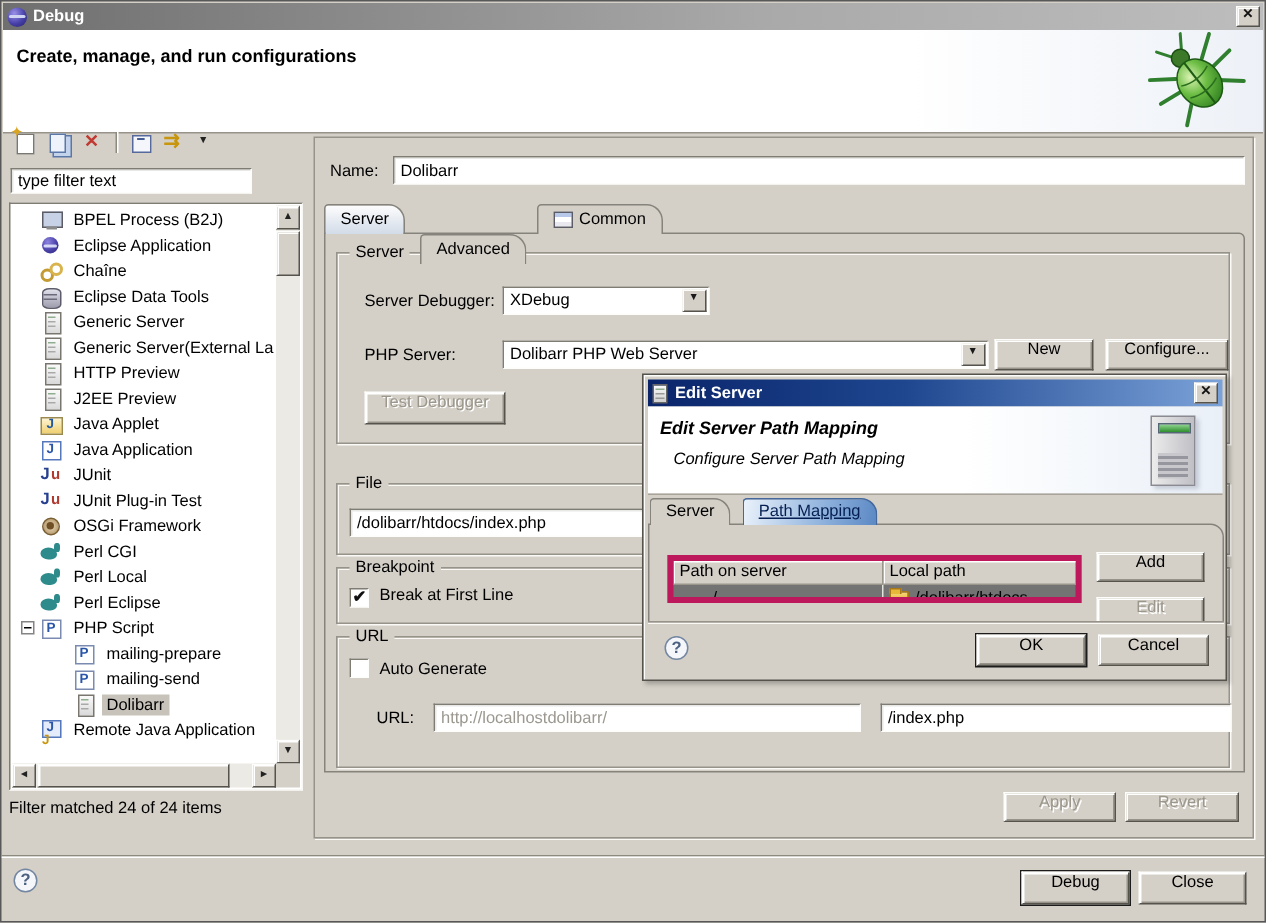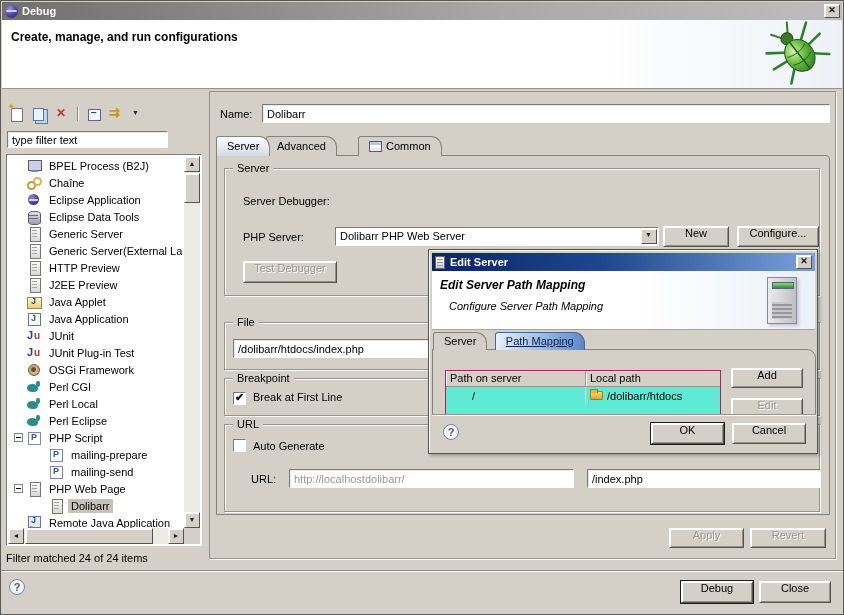--- a/index.html
+++ b/index.html
@@ -36,21 +36,21 @@
   #titlebar .ttl { color:#fff; font-weight:bold; margin-left:4px; }
   .eclipsico { width:13px; height:13px; border-radius:50%;
                background:radial-gradient(circle at 35% 30%, #9a92e8, #4740a8 55%, #262070); position:relative; }
   .eclipsico::after { content:""; position:absolute; left:1px; top:5px; width:11px; height:2px; background:#cfd4f2; border-radius:2px; }
   #header { position:absolute; left:1px; top:19px; width:840px; height:69px;
             background:linear-gradient(90deg,#fff 0%,#fff 72%,#edf1f7 100%); border-bottom:1px solid #97938a; }
   #header .htitle { position:absolute; left:9px; top:10px; font-size:12px; font-weight:bold; }
   #bug { position:absolute; right:8px; top:0px; }
 
   
-  #sidebar { position:absolute; left:5px; top:101px; width:196px; height:470px; }
+  #sidebar { position:absolute; left:5px; top:82px; width:196px; height:470px; }
   #toolbar { position:absolute; left:2px; top:2px; height:20px; display:flex; align-items:center; gap:7px; }
   .tbico { position:relative; width:16px; height:16px; display:inline-block; }
   .tbsep { width:2px; height:14px; border-left:1px solid #8c897f; border-right:1px solid #fff; }
   .tbico[data-name="new-config-icon"]::before { content:""; position:absolute; left:3px; top:2px; width:10px; height:12px;
       background:#fff; border:1px solid #7a7870; }
   .tbico[data-name="new-config-icon"]::after { content:"✦"; position:absolute; left:-1px; top:-5px; color:#d9a520; font-size:10px; }
   .tbico[data-name="duplicate-config-icon"]::before { content:""; position:absolute; left:2px; top:2px; width:9px; height:11px;
       background:#eef3fb; border:1px solid #5a77a8; box-shadow:3px 2px 0 #c3d3ec, 3px 2px 0 1px #5a77a8; }
   .tbico[data-name="delete-config-icon"]::after { content:"✕"; position:absolute; left:2px; top:0px; color:#c03a32; font-size:12px; font-weight:bold; }
   .tbico[data-name="collapse-all-icon"]::before { content:""; position:absolute; left:2px; top:3px; width:11px; height:10px;
@@ -175,21 +175,21 @@
   #dlg-sub { position:absolute; left:17px; top:29px; }
   .tower { position:absolute; right:18px; top:6px; width:30px; height:47px; background:linear-gradient(90deg,#ececec,#bfbfc5);
            border:1px solid #8a8a90; box-shadow:2px 2px 3px rgba(120,130,150,.35); }
   .tower::before { content:""; position:absolute; left:4px; top:4px; width:20px; height:5px; background:linear-gradient(#8fd48f,#2f8f2f); border:1px solid #567; }
   .tower::after { content:""; position:absolute; left:4px; bottom:4px; width:20px; height:17px;
       background:repeating-linear-gradient(#c8c8cc 0 2px, #96969e 2px 4px); }
   #dlgtabs .tab { top:82px; height:18px; line-height:17px; font-size:11px; }
   #dlgtabs .tab.active { background:linear-gradient(100deg,#eaf2fb,#8fb2dd 60%,#5b88c4); border-color:#44679c;
                          text-decoration:underline; color:#061f52; }
   #dlg-pane { position:absolute; left:3px; top:99px; width:384px; height:80px; border:1px solid #85837c; border-radius:0 9px 0 0; }
-  #map-table { position:absolute; left:16px; top:120px; width:276px; height:46px; background:#5eead4; border:1px solid #be185d; overflow:hidden; }
+  #map-table { position:absolute; left:16px; top:120px; width:276px; height:32px; background:#737373; border:4px solid #be185d; overflow:hidden; }
   .mth { position:absolute; top:0; height:16px; background:#d4d0c8; border-right:1px solid #9a968c; border-bottom:1px solid #9a968c;
          box-shadow:inset 1px 1px 0 #fff; padding:1px 4px; }
   .mtc { position:absolute; top:16px; height:17px; padding:2px 4px; display:flex; align-items:center; gap:4px; border-right:1px solid #e4e2dc; }
   .foldico { width:13px; height:9px; background:linear-gradient(#f8d878,#e0a828); border:1px solid #a87818; border-radius:1px; position:relative; flex:none; }
   .foldico::before { content:""; position:absolute; left:-1px; top:-3px; width:6px; height:3px; background:#e8b838; border:1px solid #a87818; border-bottom:none; }
   #btn-add { left:302px; top:118px; width:72px; height:20px; }
   #btn-edit { left:302px; top:148px; width:72px; height:22px; color:#9b978c; text-shadow:1px 1px 0 #fff; z-index:1; }
   #dlg-bottom { position:absolute; left:3px; top:164px; width:384px; height:38px; background:#d4d0c8;
                 border-top:1px solid #97938a; box-shadow:inset 0 1px 0 #fbfaf7; z-index:2; }
   #dlg-help { left:11px; top:9px; }
@@ -247,27 +247,27 @@
     <input id="filterbox" class="fld" data-name="filter-input" value="type filter text" style="">
     <div id="treebox" data-name="configurations-tree">
       <div id="tree-rows" data-name="tree-rows">
           <div class="trow" data-name="tree-item">
             <span class="pad1" data-name="tree-indent"></span>
             <span class="tico" data-name="process-icon"></span>
             <span class="tlabel" data-name="tree-item-label">BPEL Process (B2J)</span>
           </div>
           <div class="trow" data-name="tree-item">
             <span class="pad1" data-name="tree-indent"></span>
+            <span class="tico" data-name="eclipse-app-icon"></span>
+            <span class="tlabel" data-name="tree-item-label">Eclipse Application</span>
+          </div>
+          <div class="trow" data-name="tree-item">
+            <span class="pad1" data-name="tree-indent"></span>
             <span class="tico" data-name="chain-icon"></span>
             <span class="tlabel" data-name="tree-item-label">Chaîne</span>
-          </div>
-          <div class="trow" data-name="tree-item">
-            <span class="pad1" data-name="tree-indent"></span>
-            <span class="tico" data-name="eclipse-app-icon"></span>
-            <span class="tlabel" data-name="tree-item-label">Eclipse Application</span>
           </div>
           <div class="trow" data-name="tree-item">
             <span class="pad1" data-name="tree-indent"></span>
             <span class="tico" data-name="database-icon"></span>
             <span class="tlabel" data-name="tree-item-label">Eclipse Data Tools</span>
           </div>
           <div class="trow" data-name="tree-item">
             <span class="pad1" data-name="tree-indent"></span>
             <span class="tico" data-name="server-icon"></span>
             <span class="tlabel" data-name="tree-item-label">Generic Server</span>
@@ -334,25 +334,20 @@
           </div>
           <div class="trow" data-name="tree-item">
             <span class="pad2" data-name="tree-indent"></span>
             <span class="tico" data-name="php-icon"></span>
             <span class="tlabel" data-name="tree-item-label">mailing-prepare</span>
           </div>
           <div class="trow" data-name="tree-item">
             <span class="pad2" data-name="tree-indent"></span>
             <span class="tico" data-name="php-icon"></span>
             <span class="tlabel" data-name="tree-item-label">mailing-send</span>
-          </div>
-          <div class="trow" data-name="tree-item">
-            <span class="exp" data-name="collapse-expander-icon"></span>
-            <span class="tico" data-name="server-icon"></span>
-            <span class="tlabel" data-name="tree-item-label">PHP Web Page</span>
           </div>
           <div class="trow sel" data-name="tree-item">
             <span class="pad2" data-name="tree-indent"></span>
             <span class="tico" data-name="server-icon"></span>
             <span class="tlabel" data-name="tree-item-label">Dolibarr</span>
           </div>
           <div class="trow" data-name="tree-item">
             <span class="pad1" data-name="tree-indent"></span>
             <span class="tico" data-name="remote-java-icon"></span>
             <span class="tlabel" data-name="tree-item-label">Remote Java Application</span>
@@ -373,33 +368,37 @@
     <div id="status" data-name="filter-status-text">Filter matched 24 of 24 items</div>
   </div>
 
   <div id="frame" data-name="configuration-panel">
     <span id="namelbl" data-name="name-label">Name:</span>
     <input id="nameinput" class="fld" data-name="name-input" value="Dolibarr" style="">
     <div id="maintabs" data-name="configuration-tabs">
         <div class="tab active" data-name="tab-server" style="left: 6px; z-index: 3;">
           <span data-name="tab-label">Server</span>
         </div>
-        <div class="tab" data-name="tab-advanced" style="left: 56px; z-index: 2;">
+        <div class="tab" data-name="tab-advanced" style="left: 70px; z-index: 2; margin-top: 20px;">
           <span data-name="tab-label">Advanced</span>
         </div>
         <div class="tab" data-name="tab-common" style="left: 148px; z-index: 2;">
           <span class="tico" data-name="table-icon" style="width: 13px; height: 11px;"></span>
           <span data-name="tab-label">Common</span>
         </div>
       </div>
     <div id="tabpane" data-name="server-tab-panel"></div>
 
     <div id="grp-server" class="grp" data-name="server-group">
       <span class="lg" data-name="server-group-title">Server</span>
       <span id="sd-lbl" data-name="server-debugger-label">Server Debugger:</span>
+      <div id="sd-combo" class="combo" data-name="server-debugger-select">
+        <span data-name="server-debugger-value">XDebug</span>
+        <span class="cbtn" data-name="chevron-down-icon"></span>
+      </div>
       <span id="ps-lbl" data-name="php-server-label">PHP Server:</span>
       <div id="ps-combo" class="combo" data-name="php-server-select">
         <span data-name="php-server-value">Dolibarr PHP Web Server</span>
         <span class="cbtn" data-name="chevron-down-icon"></span>
       </div>
       <div id="btn-new" class="btn" data-name="new-server-button">New</div>
       <div id="btn-conf" class="btn" data-name="configure-server-button">Configure...</div>
       <div id="btn-test" class="btn disb" data-name="test-debugger-button">Test Debugger</div>
     </div>
 

